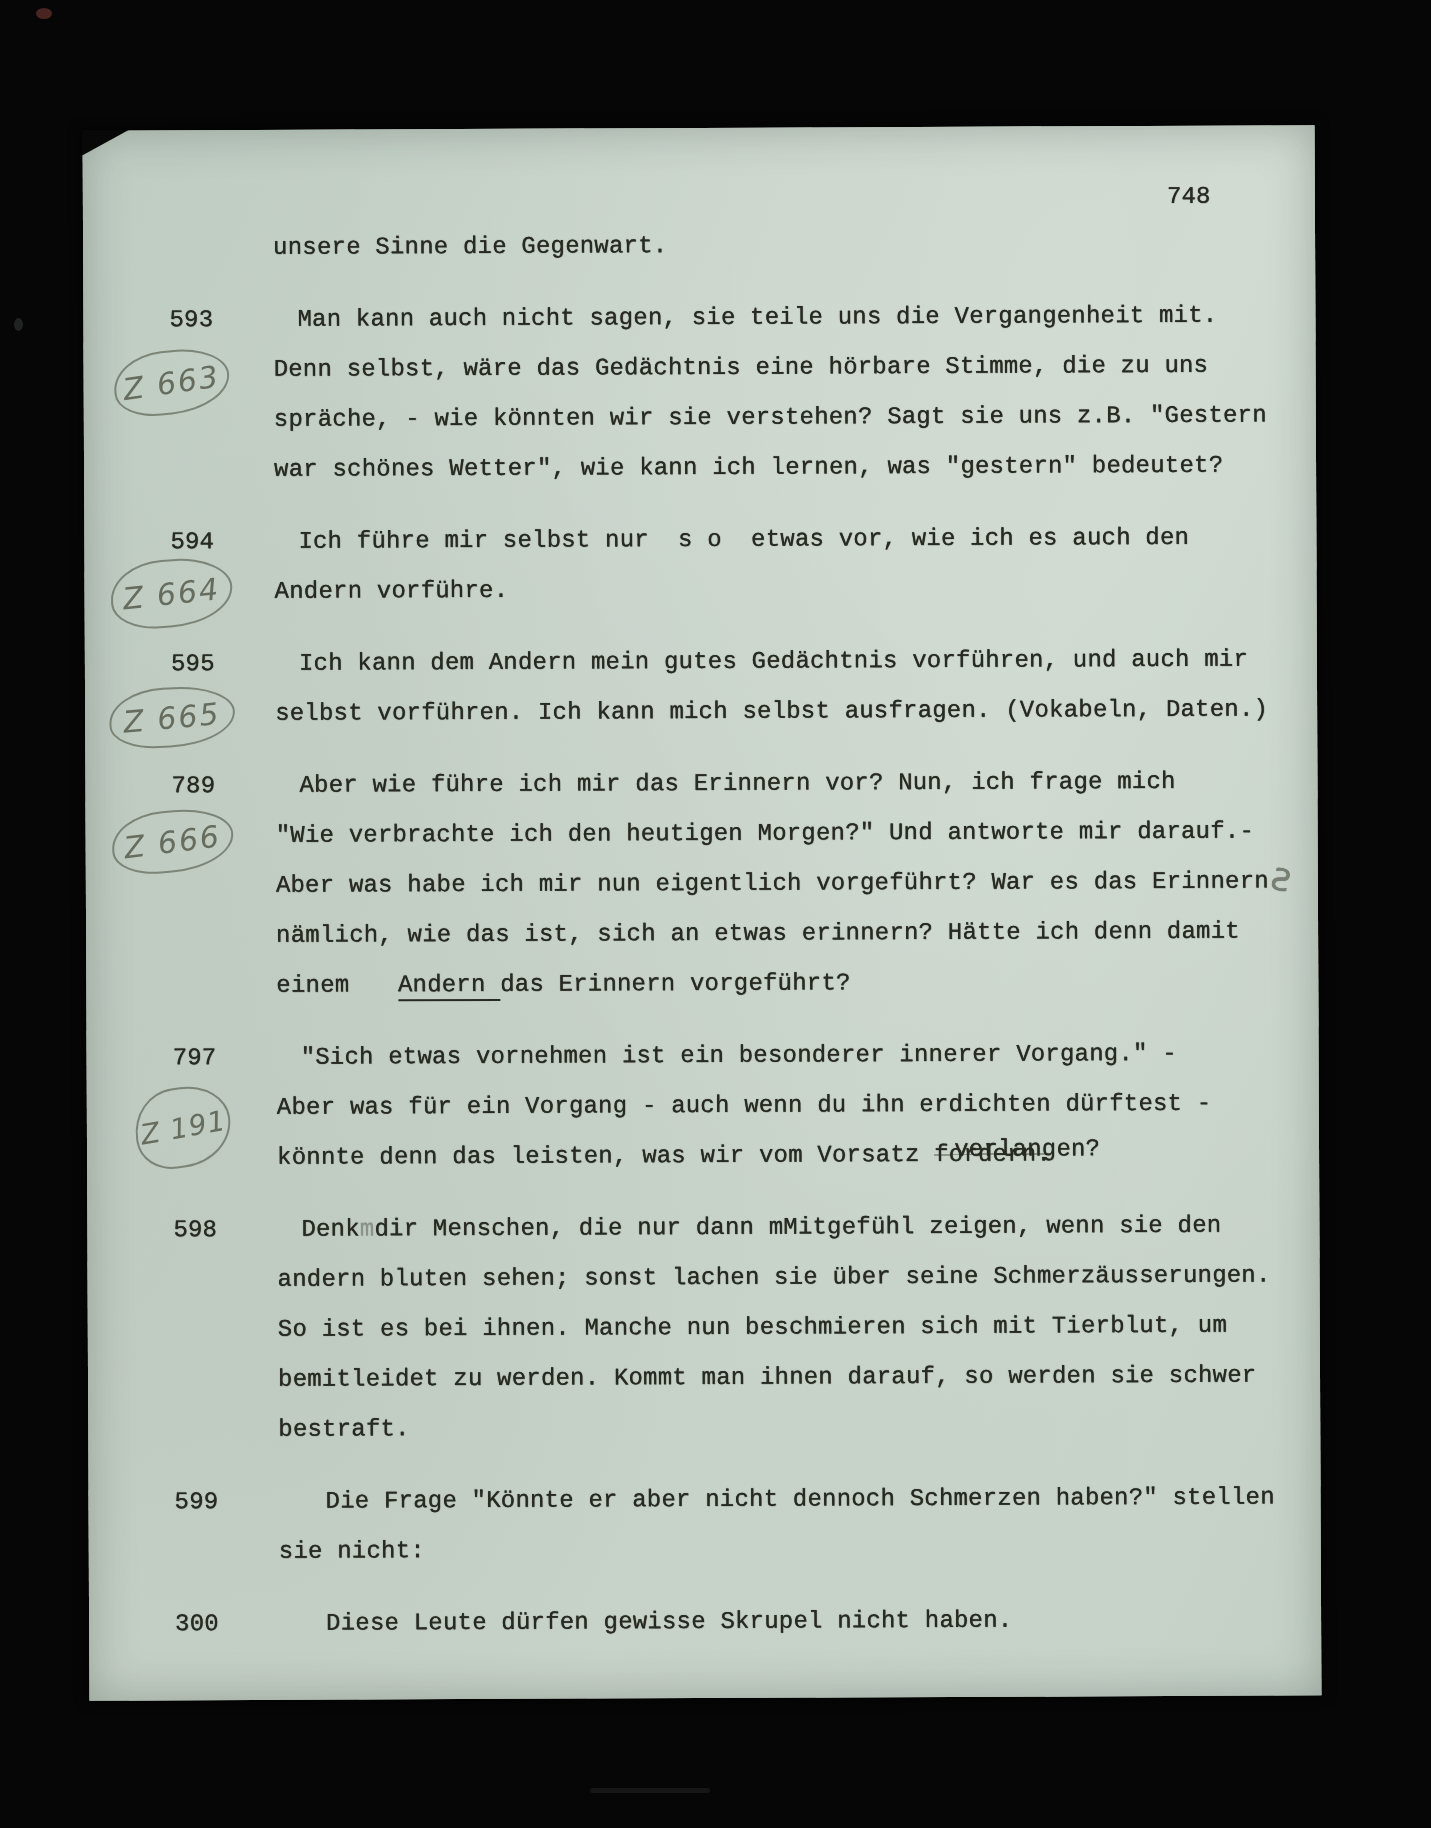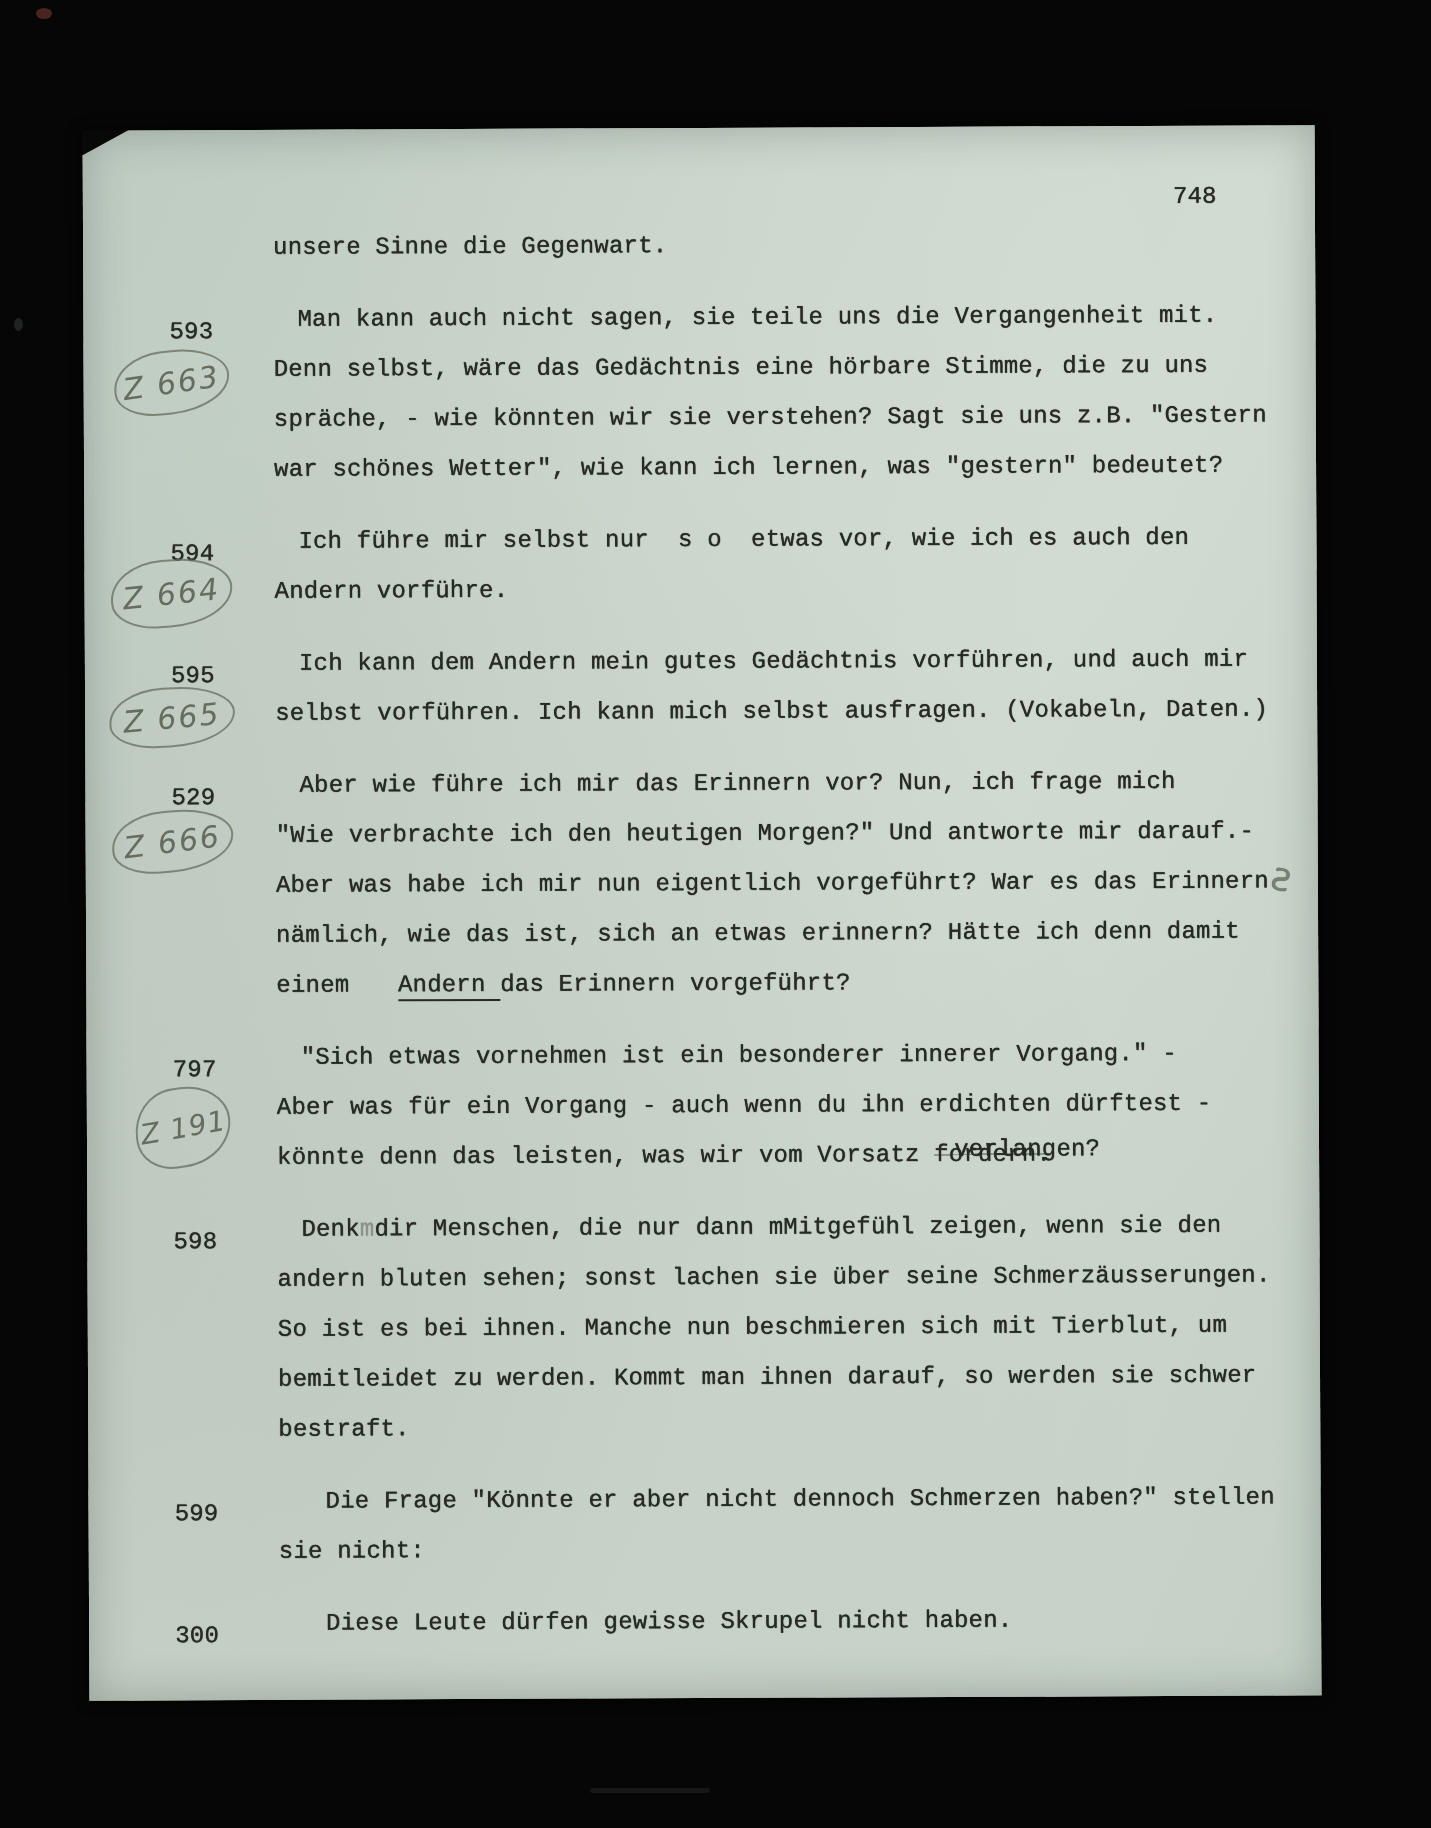--- a/index.html
+++ b/index.html
@@ -38,30 +38,30 @@
     background:#070807;
     clip-path:polygon(0 0,100% 0,0 100%);
   }
 
   .typed{
     color:var(--ink);
     font-size:24px;
     letter-spacing:0.2px;
     text-shadow:0 0 0.8px rgba(32,35,27,0.85), 0.5px 0.4px 0 rgba(32,35,27,0.28);
   }
-  .pageno{position:absolute;top:46px;left:1084px;line-height:50px;margin-left:6px;}
+  .pageno{position:absolute;top:46px;left:1084px;line-height:50px;}
 
   .typed-body{position:absolute;inset:0;padding-top:93px;}
   .opening{margin-left:190px;line-height:50px;white-space:pre;}
 
   .para{position:relative;margin-top:22px;padding-left:190px;padding-right:30px;}
   .line{line-height:50px;white-space:pre;}
   .line.first{padding-left:24px;}
   .line.first.deep{padding-left:47px;}
-  .pnum{position:absolute;left:86px;top:12px;line-height:50px;}
+  .pnum{position:absolute;left:86px;top:0;line-height:50px;}
 
   .margin-note{
     position:absolute;
     display:flex;align-items:center;justify-content:center;
     border:2.5px solid rgba(102,108,94,0.75);
     border-radius:48% 52% 58% 42% / 62% 50% 60% 44%;
   }
   .pencil{
     font-family:"DejaVu Sans","Liberation Sans",sans-serif;
     color:var(--pencil);
@@ -130,21 +130,21 @@
       <div class="para">
         <span class="typed pnum">595</span>
         <div class="margin-note note-595">
           <span class="pencil znum">Z 665</span>
         </div>
         <div class="typed line first">Ich kann dem Andern mein gutes Gedächtnis vorführen, und auch mir</div>
         <div class="typed line">selbst vorführen. Ich kann mich selbst ausfragen. (Vokabeln, Daten.)</div>
       </div>
 
       <div class="para">
-        <span class="typed pnum">529</span>
+        <span class="typed pnum">789</span>
         <div class="margin-note note-596">
           <span class="pencil znum">Z 666</span>
         </div>
         <div class="typed line first">Aber wie führe ich mir das Erinnern vor? Nun, ich frage mich</div>
         <div class="typed line">"Wie verbrachte ich den heutigen Morgen?" Und antworte mir darauf.-</div>
         <div class="typed line"><span>Aber was habe ich mir nun eigentlich vorgeführt? War es das Erinnern</span><span class="pencil squiggle">Ƨ</span></div>
         <div class="typed line">nämlich, wie das ist, sich an etwas erinnern? Hätte ich denn damit</div>
         <div class="typed line"><span>einem </span><span class="underlined">Andern </span><span>das Erinnern vorgeführt?</span></div>
       </div>
 

